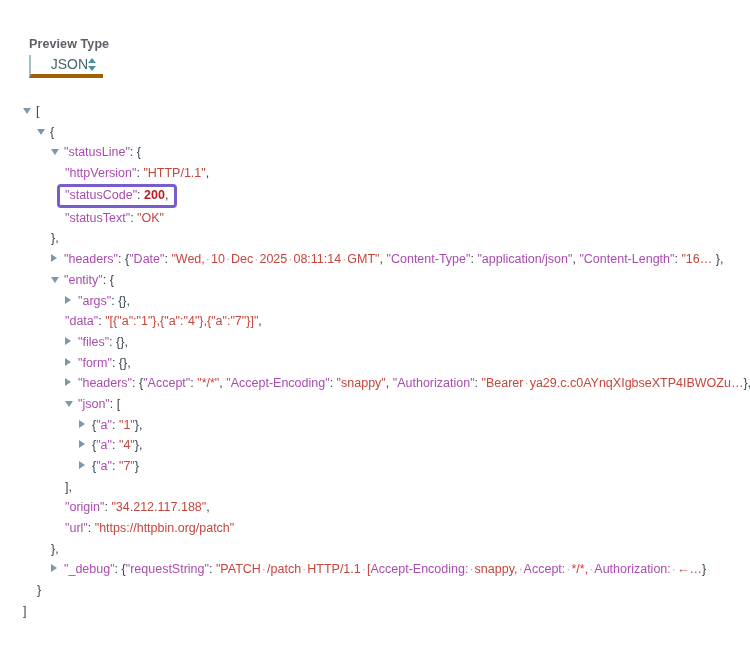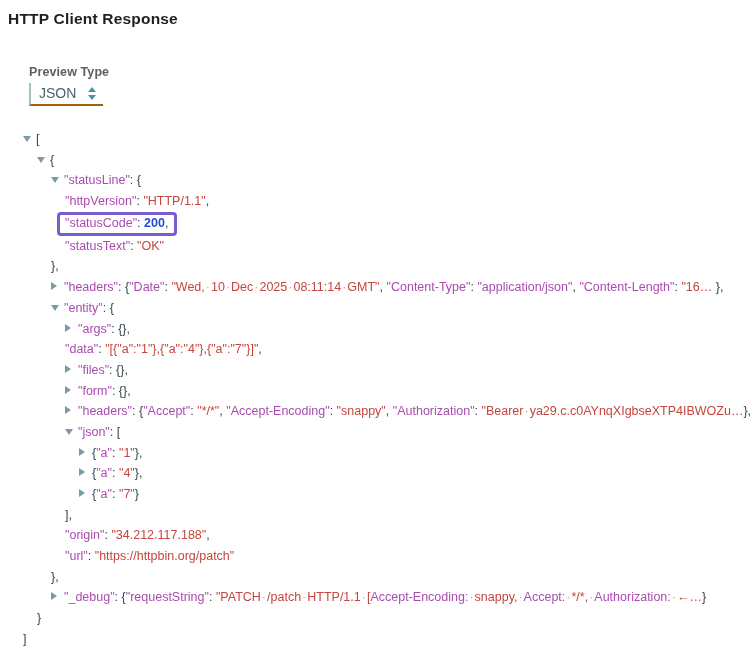--- a/index.html
+++ b/index.html
@@ -3,52 +3,51 @@
 <meta charset="utf-8">
 <style>
   * { margin:0; padding:0; box-sizing:border-box; }
   body { background:#ffffff; font-family:"Liberation Sans", sans-serif; }
   .page { width:750px; height:646px; background:#ffffff; overflow:hidden; position:relative; }
 
   .title { font-size:15.5px; font-weight:bold; color:#1f1f1f; padding:10px 0 0 8px; letter-spacing:0.2px; }
 
   .controls { display:flex; gap:0; margin:37px 0 16px 29px; }
   .ctrl-label { font-size:12.5px; font-weight:bold; color:#5c6166; margin-bottom:4px; letter-spacing:0.1px; }
-  .sel { height:23px; border-left:2px solid #a2c0c6; border-bottom:2px solid #a16207;
-         display:flex; align-items:center; justify-content:space-between; padding:0 7px 1px 8px; cursor:pointer; }
+  .sel { height:23px; border-left:2px solid #a2c0c6; border-bottom:4px solid #a16207;
+         display:flex; align-items:center; justify-content:flex-end; padding:0 7px 1px 8px; cursor:pointer; }
   .c0 .sel { width:74px; } .c1 .sel { width:84px; } .c2 .sel { width:76px; }
   .sel-val { font-size:14px; color:#48656f; }
   .spin { display:flex; flex-direction:column; gap:3px; }
   .spin i { display:block; width:0; height:0; border-left:4px solid transparent; border-right:4px solid transparent; }
   .spin .u { border-bottom:5px solid #4b93a1; }
   .spin .d { border-top:5px solid #4b93a1; }
 
   .tree { margin-top:23px; }
   .row { white-space:pre; line-height:20.7px; height:20.7px; font-size:12.5px; }
   .row.hl-row { height:24px; line-height:24px; }
   .tri { display:inline-block; width:13px; position:relative; top:-1px; cursor:pointer; }
   .tri::before { content:""; display:inline-block; width:0; height:0; }
   .tri.open::before { border-left:4.5px solid transparent; border-right:4.5px solid transparent; border-top:6px solid #7b99a8; }
   .tri.closed::before { border-top:4.5px solid transparent; border-bottom:4.5px solid transparent; border-left:6px solid #7b99a8; }
 
   .k { color:#a94caf; }
   .s { color:#c4463d; }
-  .n { color:#1d4ed8; font-weight:bold; }
+  .n { color:#b91c1c; font-weight:bold; }
   .p { color:#37474f; }
   .dt { color:#dd988f; padding:0 1px; }
 
   .hlbox { display:inline-block; border:3px solid #7a5cd1; border-radius:4px;
            padding:0 6px 1px 5px; margin-left:-8px; line-height:17px; vertical-align:middle; background:#ffffff; }
 </style>
 </head>
 <body>
 
 <div class="page">
 
-  <div class="title">HTTP Client Response</div>
 
   <div class="controls">
     <div class="ctrl c0">
       <div class="ctrl-label">Preview Type</div>
       <div class="sel">
         <span class="sel-val">JSON</span>
         <span class="spin">
             <i class="u"></i>
             <i class="d"></i>
           </span>

